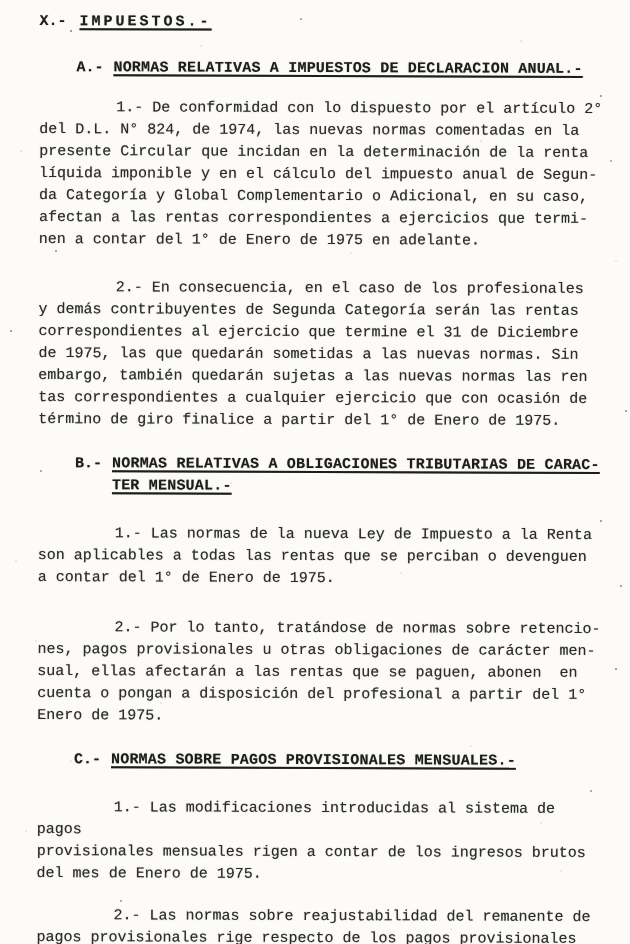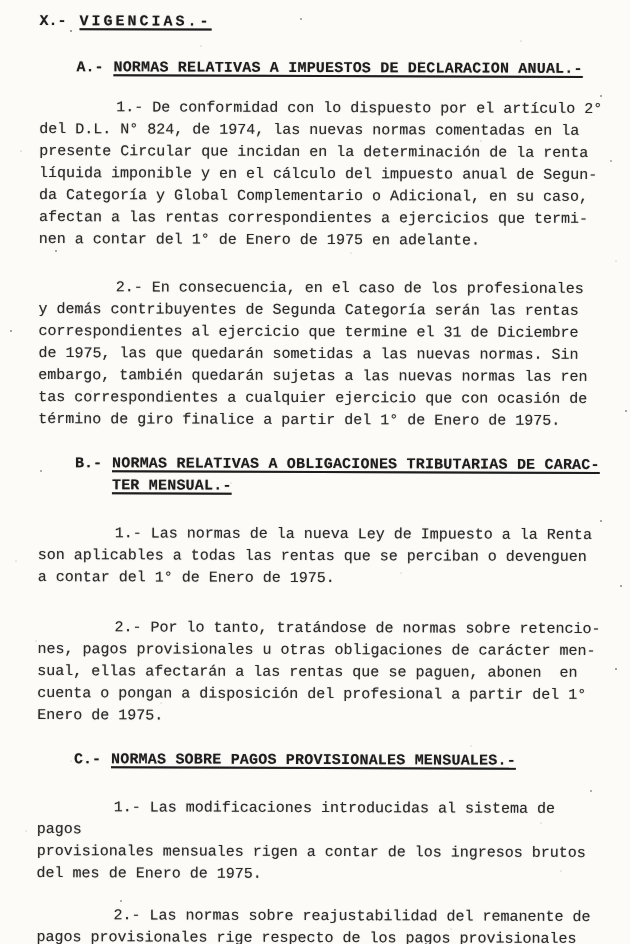--- a/index.html
+++ b/index.html
@@ -117,21 +117,21 @@
 </head>
 <body>
 
 <div class="page">
   <div class="noise"></div>
 
   <div class="content ink">
 
     <div class="doc-header">
       <span class="num">X.-</span>
-      <span class="title">VIGENCIAS.-</span>
+      <span class="title">IMPUESTOS.-</span>
     </div>
 
     <div class="section-heading mt-heading-a">
       <span class="label">A.-</span>
       <span class="title">NORMAS RELATIVAS A IMPUESTOS DE DECLARACION ANUAL.-</span>
     </div>
     <p class="para mt-pa1">1.- De conformidad con lo dispuesto por el artículo 2°
 del D.L. N° 824, de 1974, las nuevas normas comentadas en la
 presente Circular que incidan en la determinación de la renta
 líquida imponible y en el cálculo del impuesto anual de Segun-

